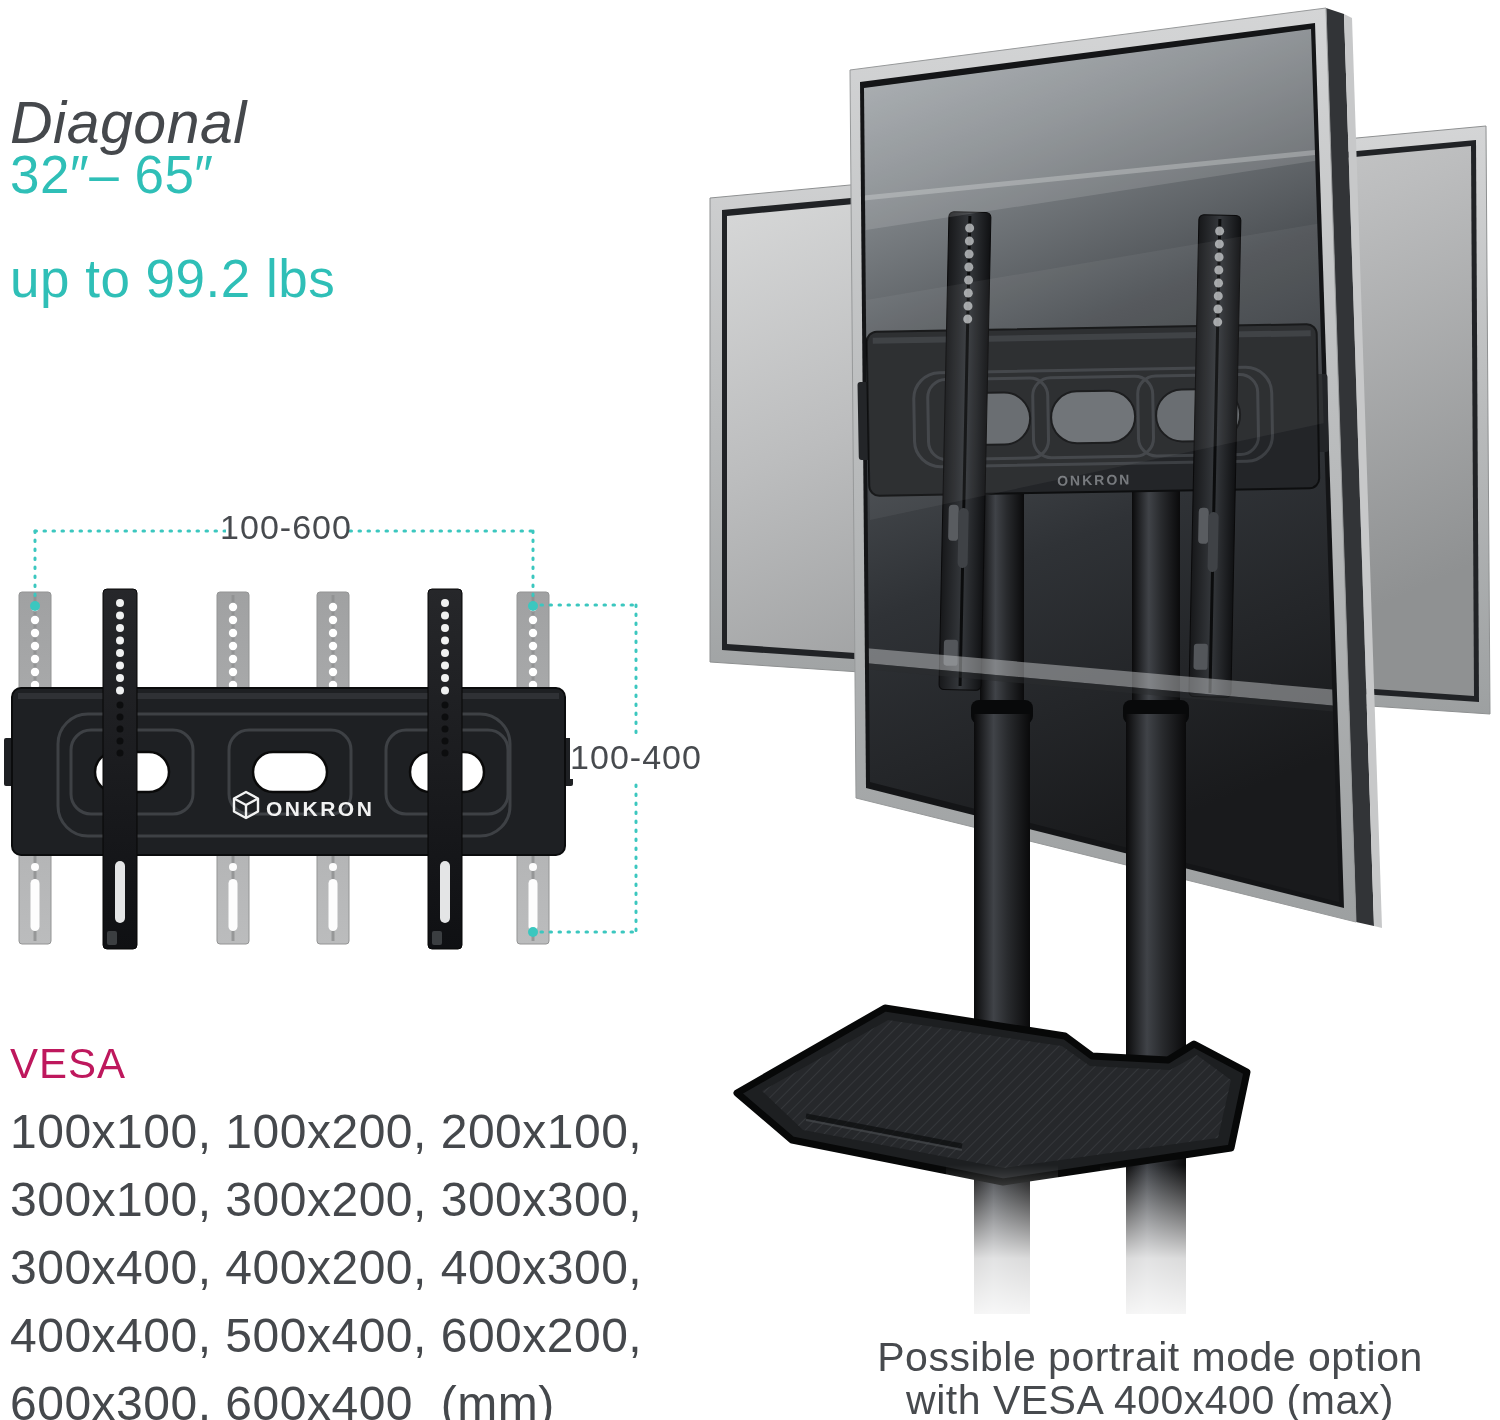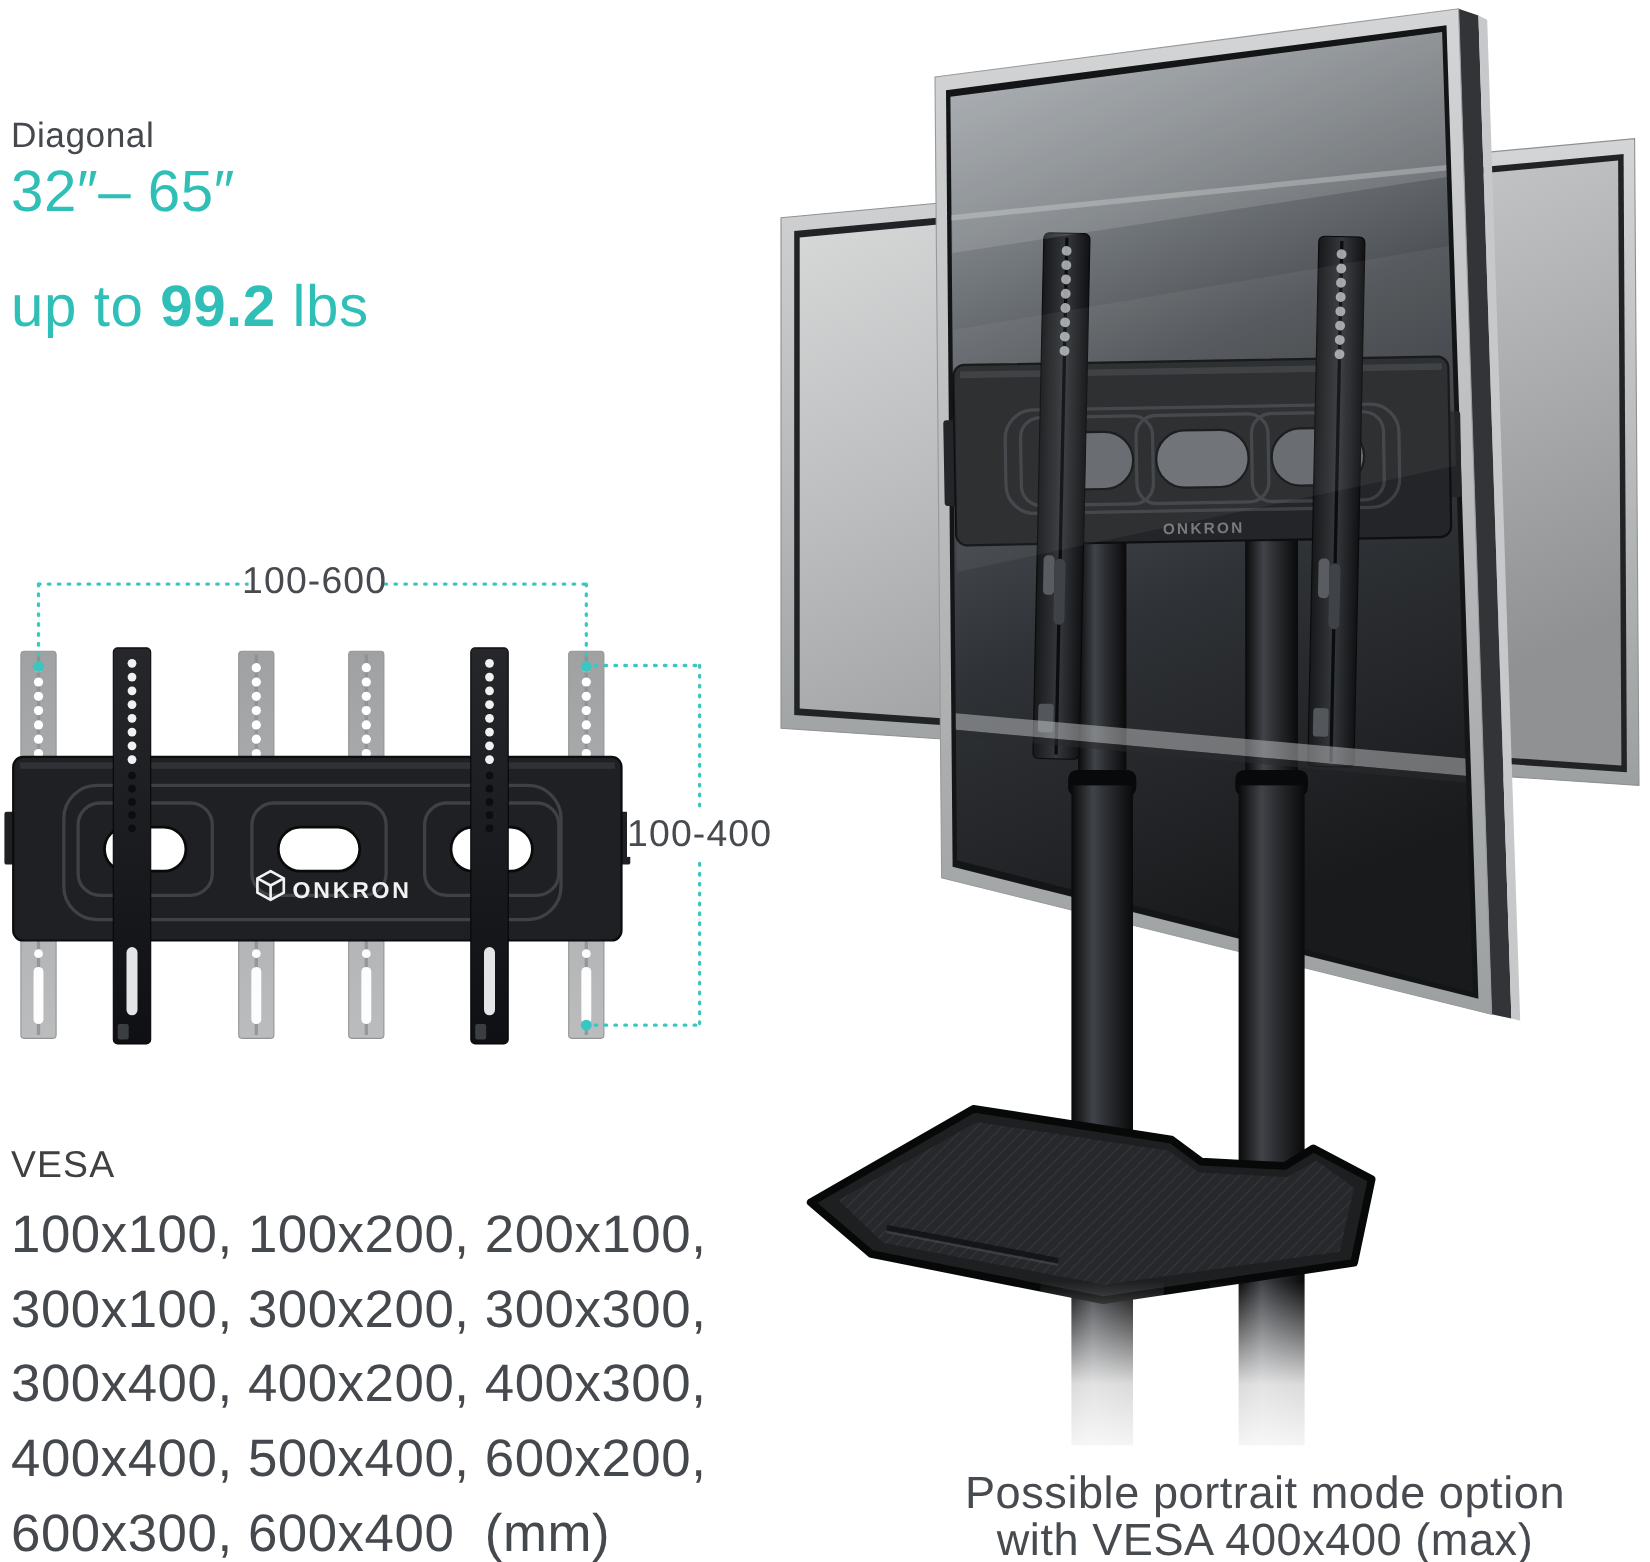--- a/index.html
+++ b/index.html
@@ -2,26 +2,26 @@
 <html><head>
 <meta charset="utf-8">
 <style>
   html,body{margin:0;padding:0;background:#ffffff;}
   .canvas{
     position:relative;width:1500px;height:1420px;background:#ffffff;overflow:hidden;
     font-family:"Liberation Sans", sans-serif;
   }
   svg{position:absolute;display:block;}
   .specs{position:absolute;left:10px;top:98px;}
-  .spec-label{font-size:32px;color:#45484c;letter-spacing:0.5px;line-height:50px;}
+  .spec-label{font-size:59px;color:#45484c;letter-spacing:0.5px;line-height:50px;font-style:italic;}
   .spec-value{font-size:53px;color:#2fbfb7;letter-spacing:0.5px;line-height:50px;margin-top:2px;}
   .spec-gap{height:52px;}
-  .spec-value b{font-weight:700;}
+  .spec-value b{font-weight:400;}
   .vesa{position:absolute;left:10px;top:1040px;}
-  .vesa-heading{font-size:34px;color:#404040;letter-spacing:1px;margin-bottom:12px;}
+  .vesa-heading{font-size:42px;color:#be185d;letter-spacing:1px;margin-bottom:12px;}
   .vesa-line{font-size:48px;color:#45484c;letter-spacing:0.5px;line-height:48px;white-space:pre;margin-top:20px;}
   .caption{position:absolute;left:870px;top:1336px;width:560px;text-align:center;}
   .caption-line{font-size:41px;color:#474a4e;letter-spacing:0.5px;line-height:43px;}
   .dim-text{font-size:34px;fill:#474a4e;letter-spacing:1px;}
   .brand-text{font-size:21px;font-weight:700;fill:#f2f2f2;letter-spacing:2.5px;}
   .brand-text-small{font-size:14px;font-weight:700;fill:#8d9094;letter-spacing:2px;opacity:.8;}
 </style>
 </head>
 <body>
 

